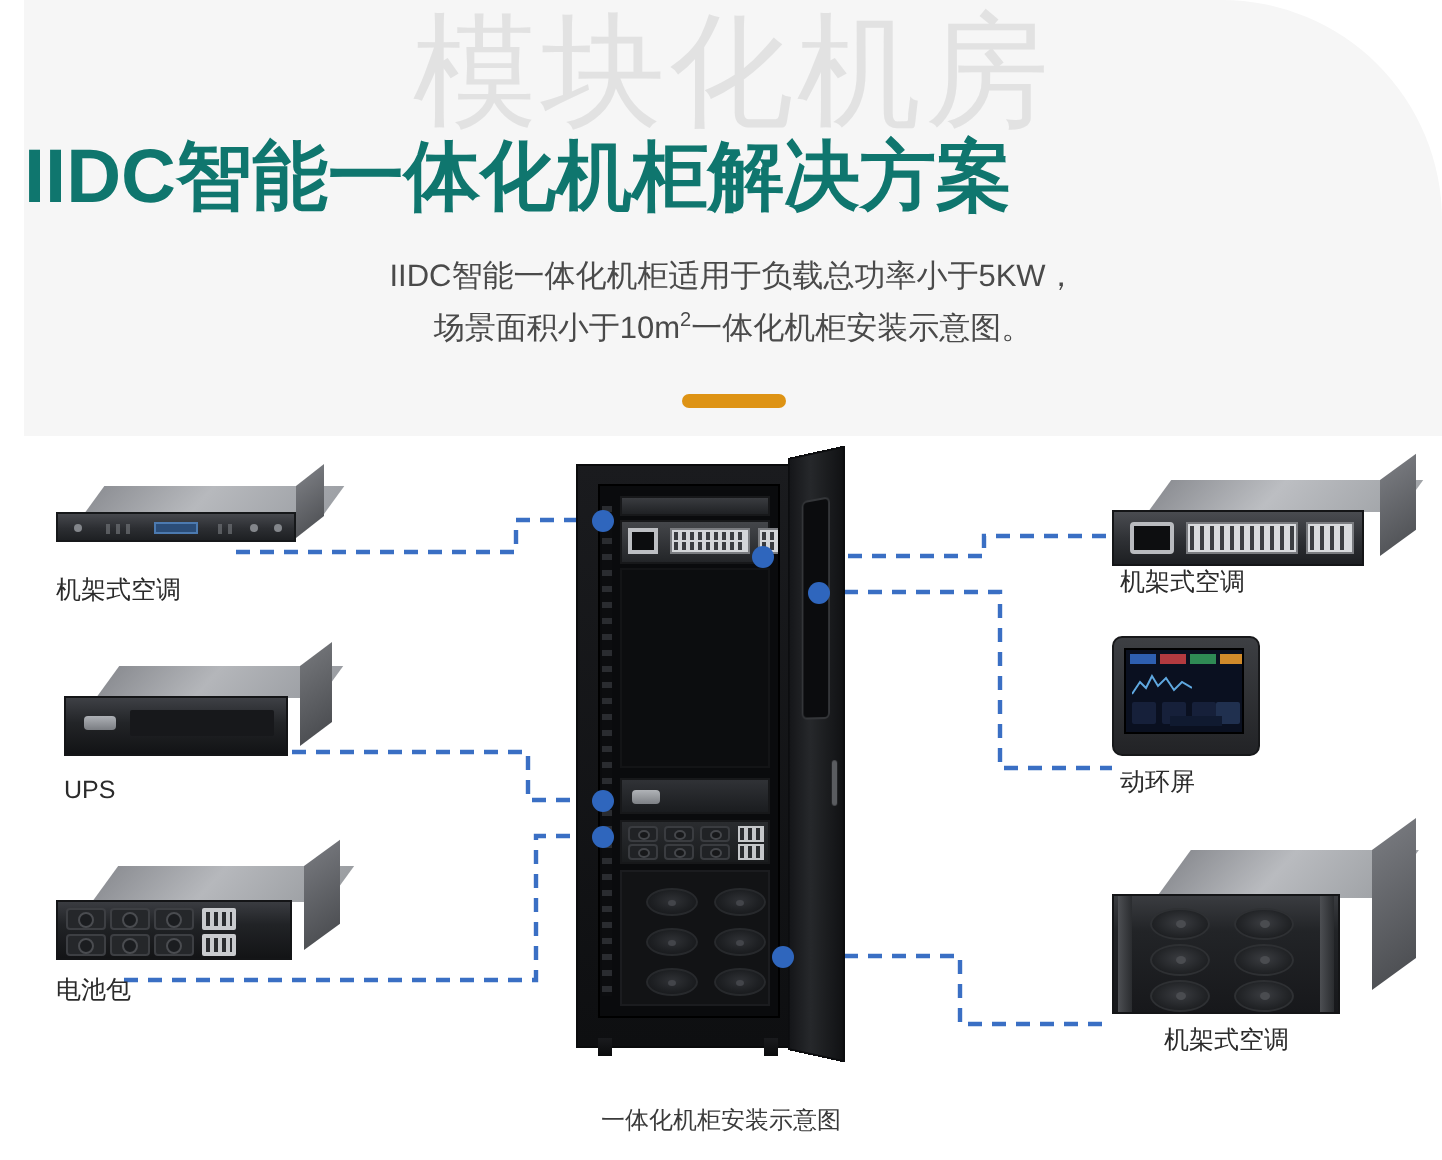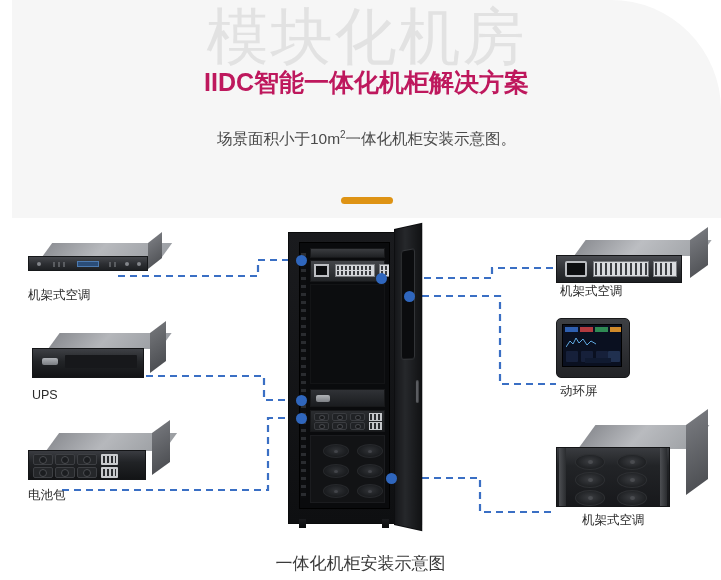--- a/index.html
+++ b/index.html
@@ -22,23 +22,22 @@
     position:absolute;left:0;right:0;top:6px;
     text-align:center;
     font-size:62px;font-weight:400;letter-spacing:2px;
     color:#e2e2e2;
     line-height:1;
     white-space:nowrap;
     user-select:none;
   }
   .title{
     position:absolute;left:0;right:0;top:68px;
-    text-align:center;
-    font-size:25px;font-weight:700;
-    color:#be185d;
+    font-size:38px;font-weight:700;
+    color:#0f766e;
     letter-spacing:0px;
     line-height:1.15;
     white-space:nowrap;
   }
   .subtitle{
     position:absolute;left:0;right:0;top:126px;
     text-align:center;
     font-size:15.5px;font-weight:400;
     color:#4a4a4a;
     line-height:1.65;
@@ -51,21 +50,21 @@
   }
 
   
   .lbl{
     position:absolute;
     font-size:12.5px;color:#2b2b2b;font-weight:500;
     white-space:nowrap;line-height:1;
   }
   .caption{
     position:absolute;left:0;right:0;top:552px;
-    text-align:center;font-size:17px;color:#3a3a3a;
+    text-align:center;font-size:12px;color:#3a3a3a;
     white-space:nowrap;
   }
 
   
   .conn{position:absolute;left:0;top:218px;width:721px;height:362px;pointer-events:none;}
 
   
   .dev{position:absolute;}
   .srv1u{width:134px;height:40px;}
   .srv1u .top{
@@ -332,20 +331,21 @@
 </style>
 </head>
 <body>
 
 <div id="stage">
 
   <div class="header">
     <div class="watermark">模块化机房</div>
     <div class="title">IIDC智能一体化机柜解决方案</div>
     <div class="subtitle">
+      <div>IIDC智能一体化机柜适用于负载总功率小于5KW，</div>
       <div><span>场景面积小于10m</span><span class="sup">2</span><span>一体化机柜安装示意图。</span></div>
     </div>
     <div class="divider"></div>
   </div>
 
   <svg class="conn" viewBox="0 0 721 362">
     <g fill="none" stroke="#3a6fc4" stroke-width="2.2" stroke-dasharray="7 5">
 
       <path d="M118,58 L258,58 L258,42 L300,42"></path>
 

